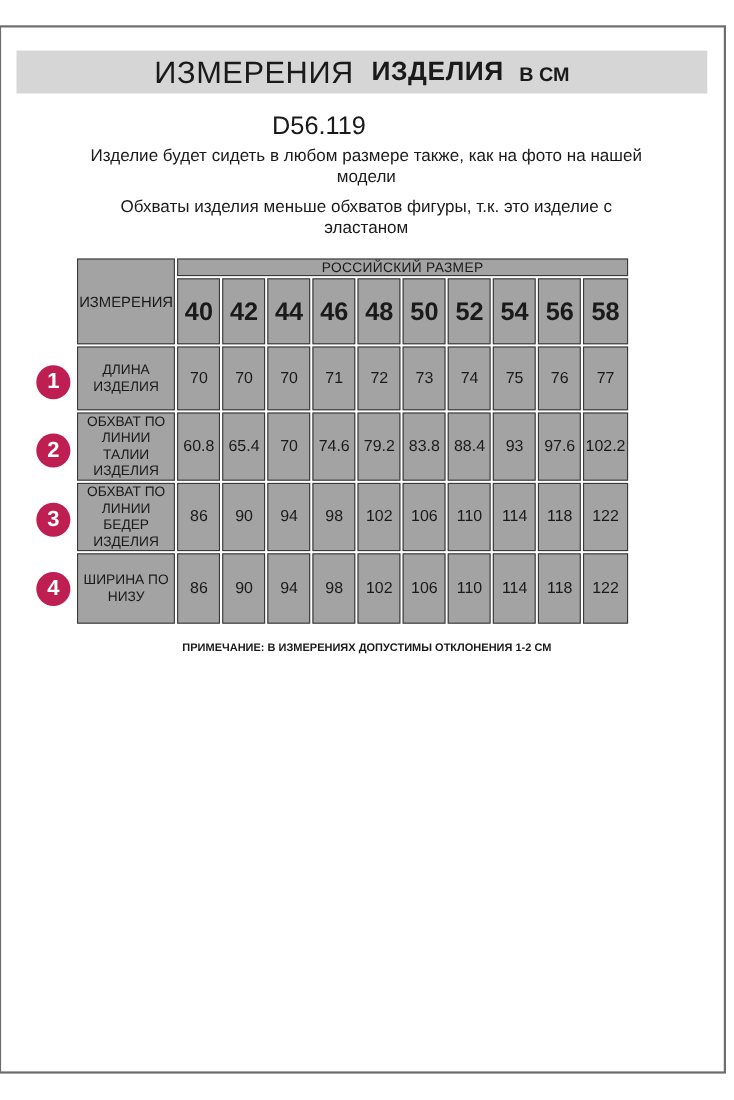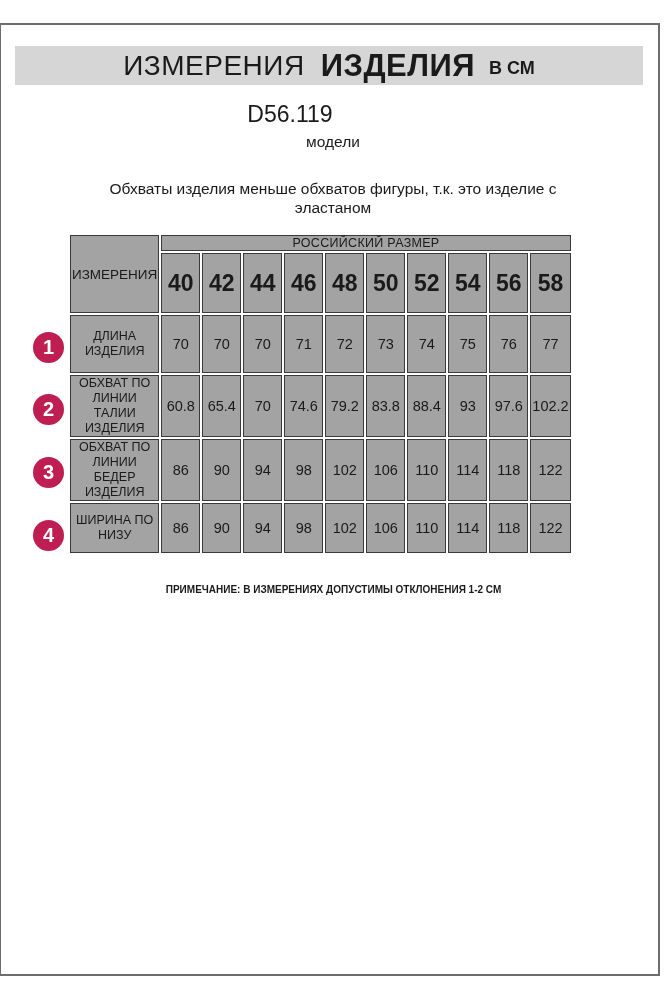--- a/index.html
+++ b/index.html
@@ -18,21 +18,21 @@
   .page-border{
     position:absolute;left:-1px;top:23px;width:661px;height:953px;
     border:2px solid var(--page-border);
   }
   .banner{
     position:absolute;left:15px;top:46px;width:628px;height:39px;
     background:var(--banner-bg);
     display:flex;align-items:baseline;justify-content:center;
   }
   .banner .t-main{font-size:28px;font-weight:400;letter-spacing:.5px;align-self:center;}
-  .banner .t-emph{font-size:31px;font-weight:700;letter-spacing:.5px;margin-left:16px;align-self:center;}
+  .banner .t-emph{font-size:24px;font-weight:700;letter-spacing:.5px;margin-left:16px;align-self:center;}
   .banner .t-unit{font-size:18px;font-weight:700;margin-left:14px;align-self:center;padding-top:6px;}
   .product-code{
     position:absolute;top:101px;left:0;width:580px;
     text-align:center;font-size:23px;
   }
   .intro-para{
     position:absolute;left:63px;width:540px;
     text-align:center;font-size:15.5px;line-height:19px;
   }
   .para-1{top:132px;}
@@ -46,21 +46,21 @@
     text-align:center;vertical-align:middle;
     padding:0 1px;background:#a3a3a3;
   }
   .size-table .col-label{width:80px;}
   .size-table .col-size{width:39px;}
   .row-group td{height:16px;}
   .row-sizes td{height:60px;}
   .row-d0 td{height:58px;}
   .row-d1 td{height:62px;}
   .row-d2 td{height:62px;}
-  .row-d3 td{height:50px;}
+  .row-d3 td{height:64px;}
   .corner-cell{font-size:13.5px;}
   .group-cell{font-size:12.5px;letter-spacing:.3px;}
   .size-cell{font-size:23px;font-weight:700;}
   .label-cell{font-size:12.5px;line-height:15px;}
   .value-cell{font-size:14.5px;}
   .marker{
     position:absolute;left:33px;width:31px;height:31px;border-radius:50%;
     background:var(--accent);color:#fff;font-size:20px;font-weight:700;
     display:flex;align-items:center;justify-content:center;
   }
@@ -80,20 +80,21 @@
 
 <div class="banner">
   <span class="t-main">ИЗМЕРЕНИЯ</span>
   <span class="t-emph">ИЗДЕЛИЯ</span>
   <span class="t-unit">В СМ</span>
 </div>
 
 <div class="product-code">D56.119</div>
 
 <div class="intro-para para-1">
+  <div>Изделие будет сидеть в любом размере также, как на фото на нашей</div>
   <div>модели</div>
 </div>
 
 <div class="intro-para para-2">
   <div>Обхваты изделия меньше обхватов фигуры, т.к. это изделие с</div>
   <div>эластаном</div>
 </div>
 
 <table class="size-table">
   <colgroup>

